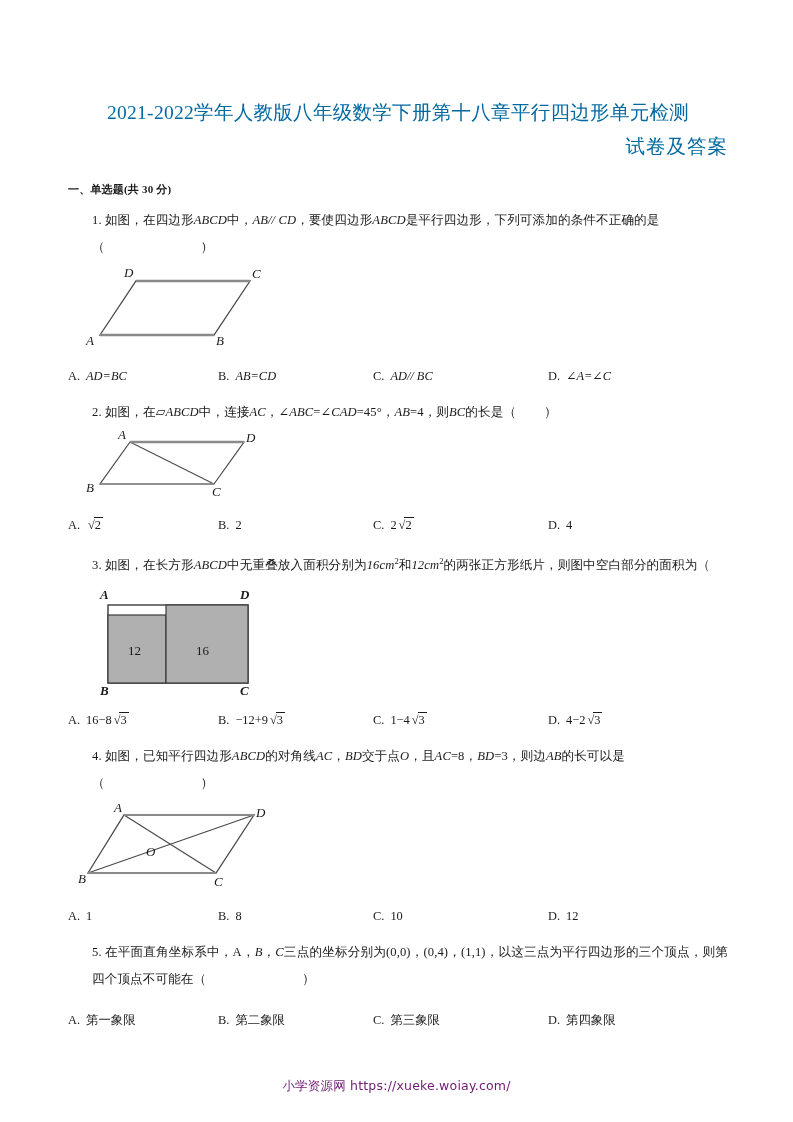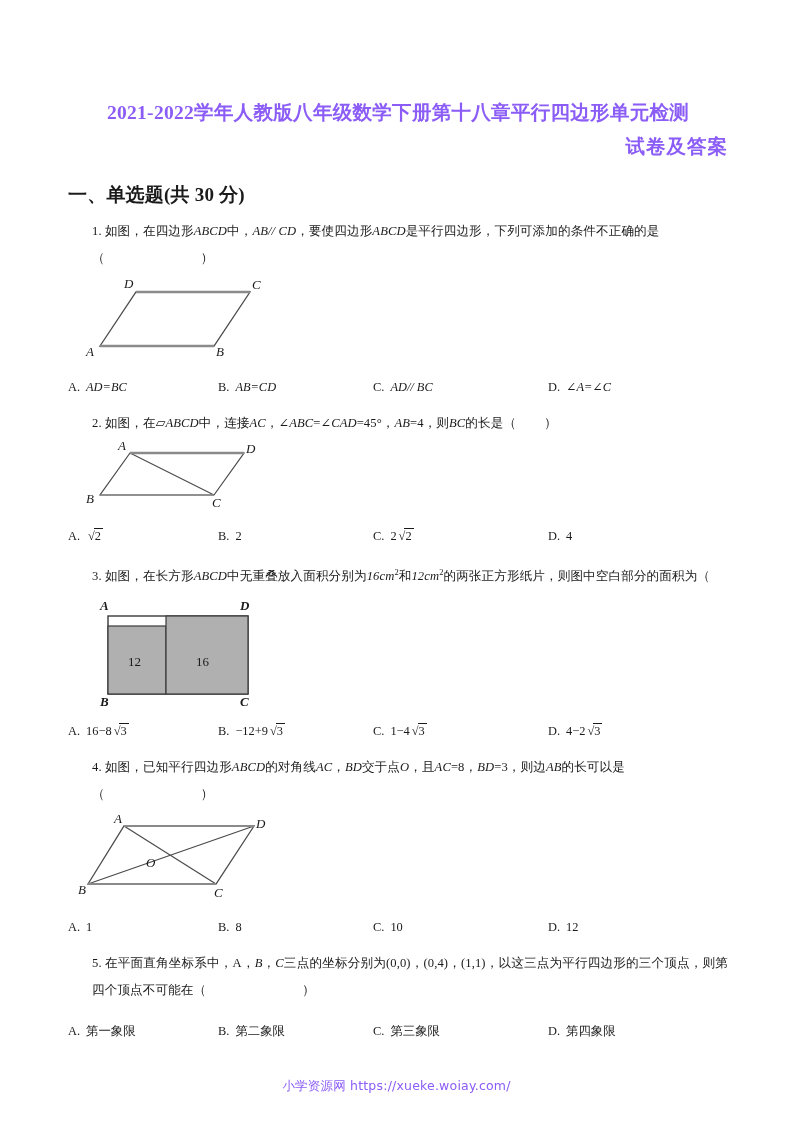--- a/index.html
+++ b/index.html
@@ -24,32 +24,32 @@
   .content {
     position: absolute;
     left: 68px;
     top: 96px;
     width: 660px;
   }
   
   .title {
     text-align: center;
     font-size: 19.5px;
-    font-weight: bold;
+    font-weight: normal;
     line-height: 34px;
     letter-spacing: 0.3px;
-    color: #8b5cf6;
+    color: #0369a1;
     margin: 0 0 6px 0;
   }
   .title-line { display: block; }
   .title-line.second { letter-spacing: 1px; text-align: right; }
 
   
   .section-head {
-    font-size: 19px;
+    font-size: 11px;
     font-weight: bold;
     margin-top: 18px;
     margin-bottom: 4px;
     letter-spacing: .2px;
   }
 
   
   .q {
     margin-top: 10px;
   }
@@ -119,21 +119,21 @@
 
   
   .footer {
     position: absolute;
     left: 0;
     top: 1078px;
     width: 793px;
     text-align: center;
     font-family: "DejaVu Sans", sans-serif;
     font-size: 12.5px;
-    color: #8b5cf6;
+    color: #701a75;
     letter-spacing: .2px;
   }
 </style>
 </head>
 <body>
 
 <div class="page">
   <div class="content">
 
     <h1 class="title">

